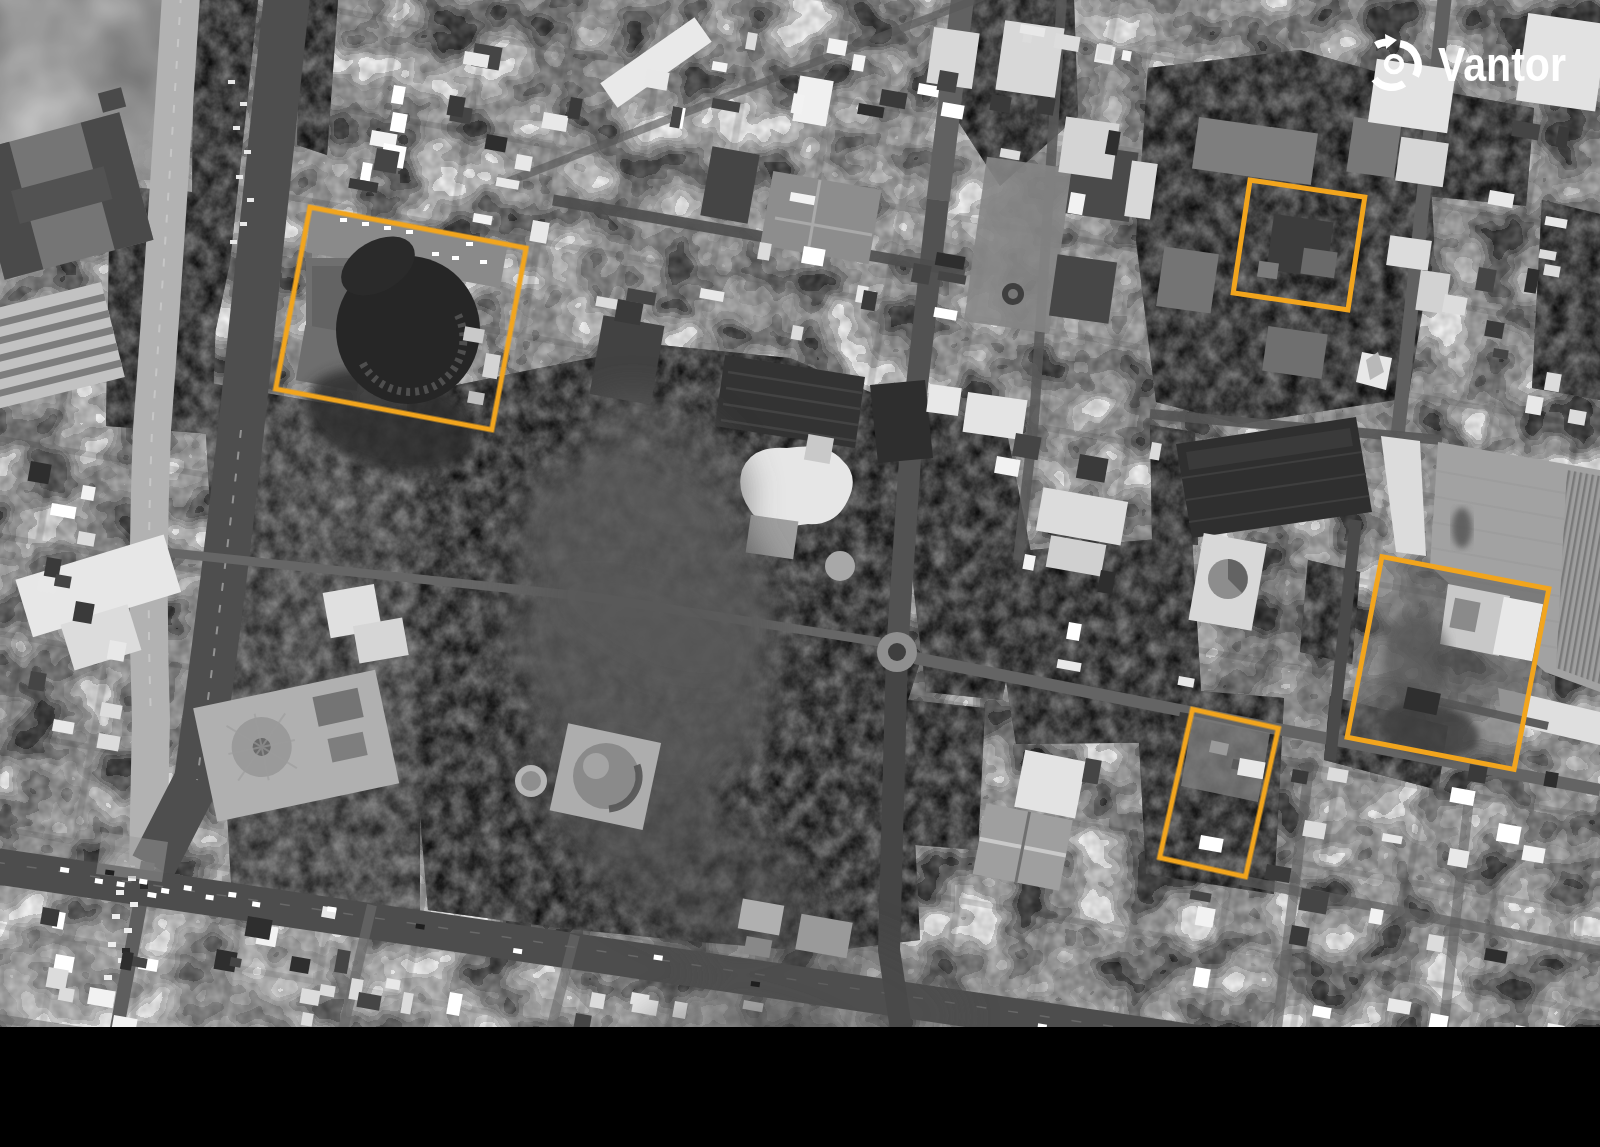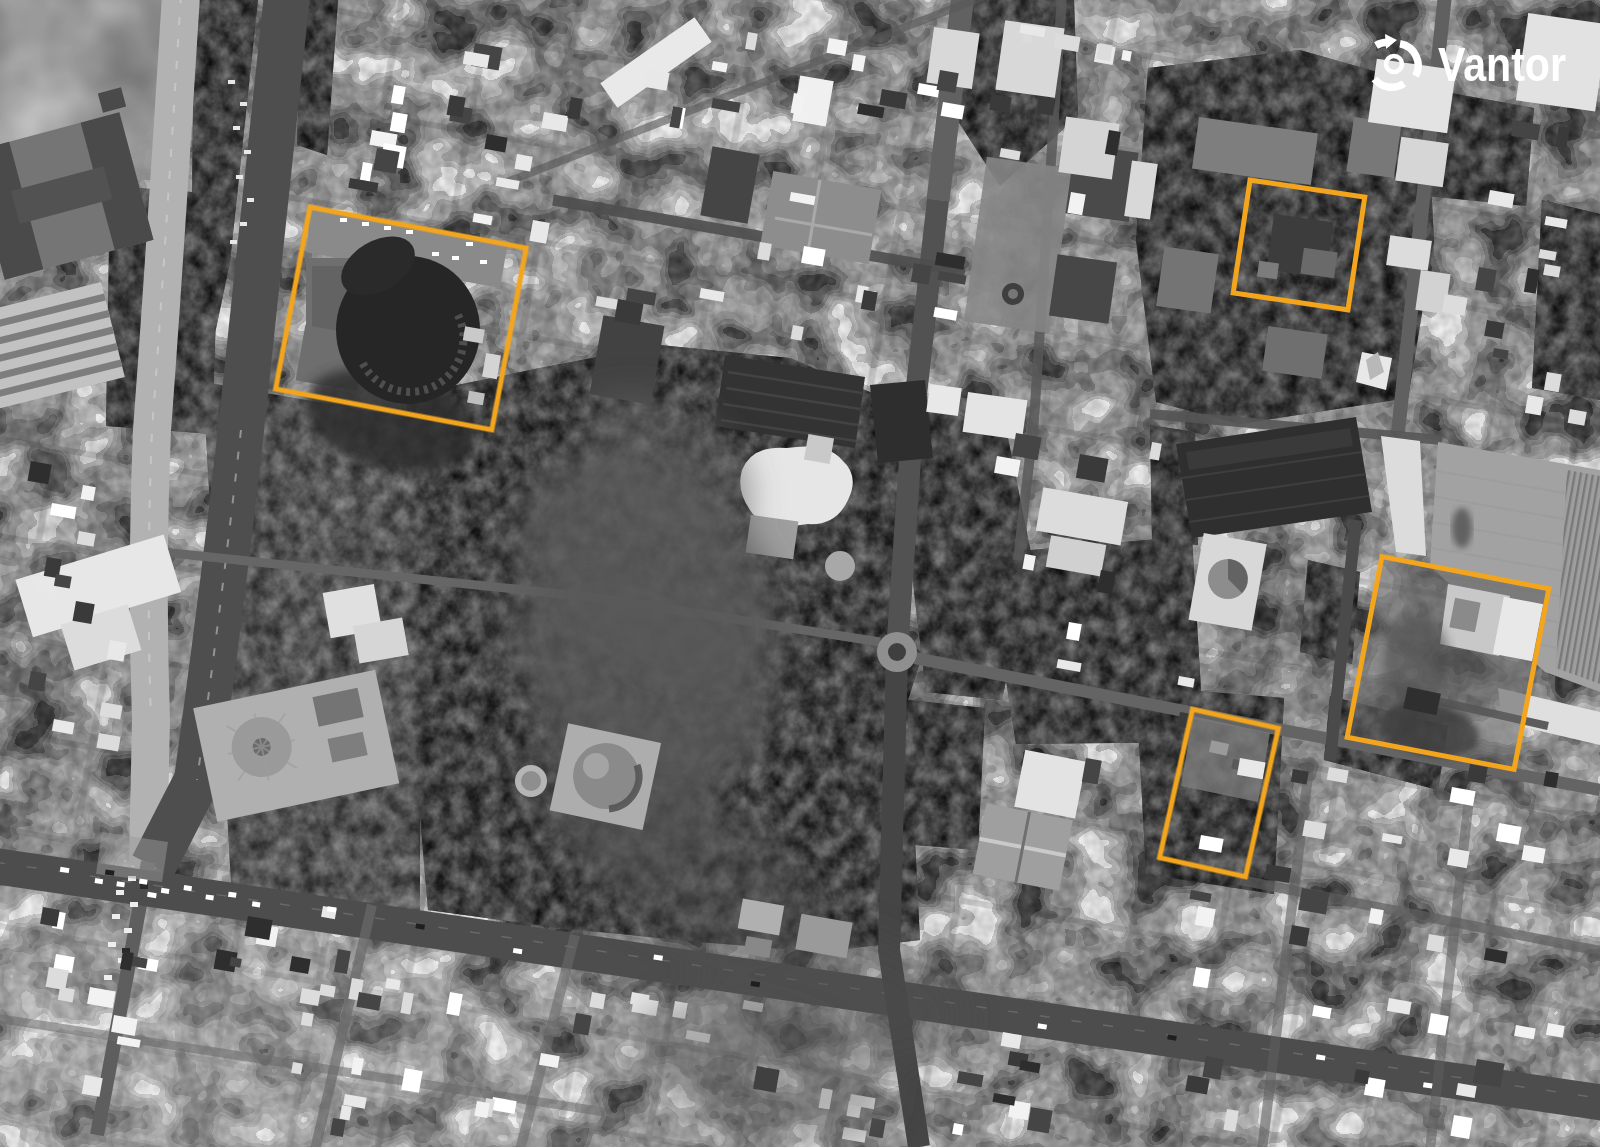--- a/index.html
+++ b/index.html
@@ -1,16 +1,16 @@
 <!DOCTYPE html>
 <html><head>
 <meta charset="utf-8">
 <style>
   html,body{margin:0;padding:0;background:#000;}
-  #wrap{position:relative;width:1600px;height:1147px;overflow:hidden;background:#0ea5e9;}
+  #wrap{position:relative;width:1600px;height:1027px;overflow:hidden;background:#0ea5e9;}
   svg{display:block;}
   text{font-family:"Liberation Sans", sans-serif;}
 </style>
 </head>
 <body>
 <div id="wrap">
 <svg width="1600" height="1147" viewBox="0 0 1600 1147">
 <defs>
   <filter id="fCity" x="0" y="0" width="100%" height="100%" color-interpolation-filters="sRGB">
     <feTurbulence type="fractalNoise" baseFrequency="0.017 0.02" numOctaves="3" seed="7" stitchTiles="stitch"></feTurbulence>

